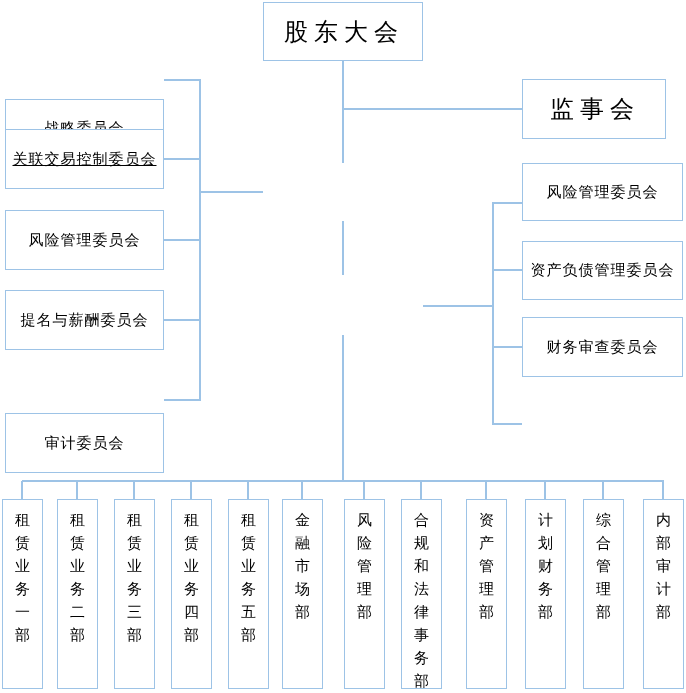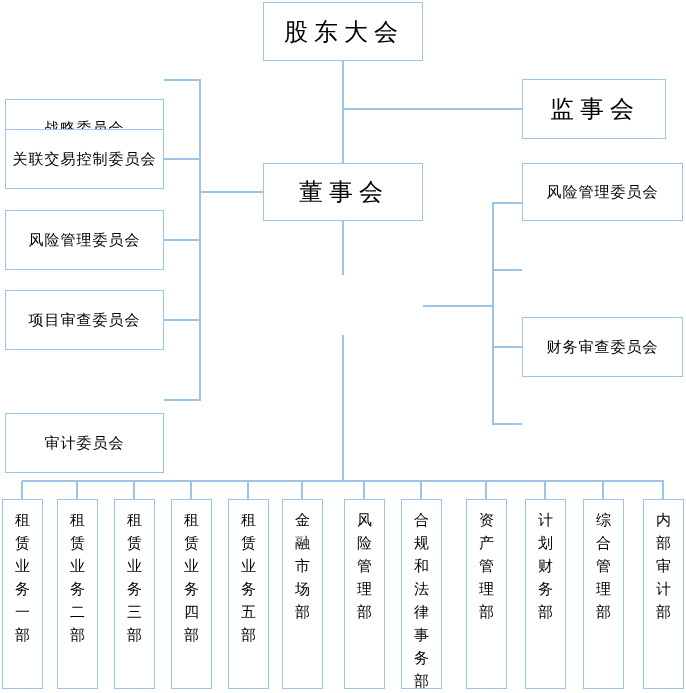--- a/index.html
+++ b/index.html
@@ -109,43 +109,43 @@
   <div class="ln" style="left:662px; top:481px; width:2px; height:18px;"></div>
 
   <div class="box big" style="left:263px; top:2px; width:160px; height:59px;">
     <span>股东大会</span>
   </div>
 
   <div class="box big" style="left:522px; top:79px; width:144px; height:60px;">
     <span>监事会</span>
   </div>
 
-  <div class="box big" style="left:263px; top:163px; width:160px; height:58px;">
-    <span>董事会</span>
-  </div>
 
 
   <div class="box committee" style="left:5px; top:51px; width:159px; height:59px;margin-top:48px;">
     <span>战略委员会</span>
   </div>
-  <div class="box committee" style="left:5px; top:129px; width:159px; height:60px;">
+  <div class="box committee" style="left:5px; top:129px; width:159px; height:60px;text-decoration:underline;">
     <span>关联交易控制委员会</span>
   </div>
   <div class="box committee" style="left:5px; top:210px; width:159px; height:60px;">
     <span>风险管理委员会</span>
   </div>
   <div class="box committee" style="left:5px; top:290px; width:159px; height:60px;">
-    <span>项目审查委员会</span>
+    <span>提名与薪酬委员会</span>
   </div>
   <div class="box committee" style="left:5px; top:370px; width:159px; height:60px;margin-top:43px;">
     <span>审计委员会</span>
   </div>
 
   <div class="box committee" style="left:522px; top:163px; width:161px; height:58px;">
     <span>风险管理委员会</span>
+  </div>
+  <div class="box committee" style="left:522px; top:241px; width:161px; height:59px;">
+    <span>资产负债管理委员会</span>
   </div>
   <div class="box committee" style="left:522px; top:317px; width:161px; height:60px;">
     <span>财务审查委员会</span>
   </div>
 
   <div class="dept" style="left:2px;">
     <div class="vtext">
         <div class="vchar">租</div>
         <div class="vchar">赁</div>
         <div class="vchar">业</div>

